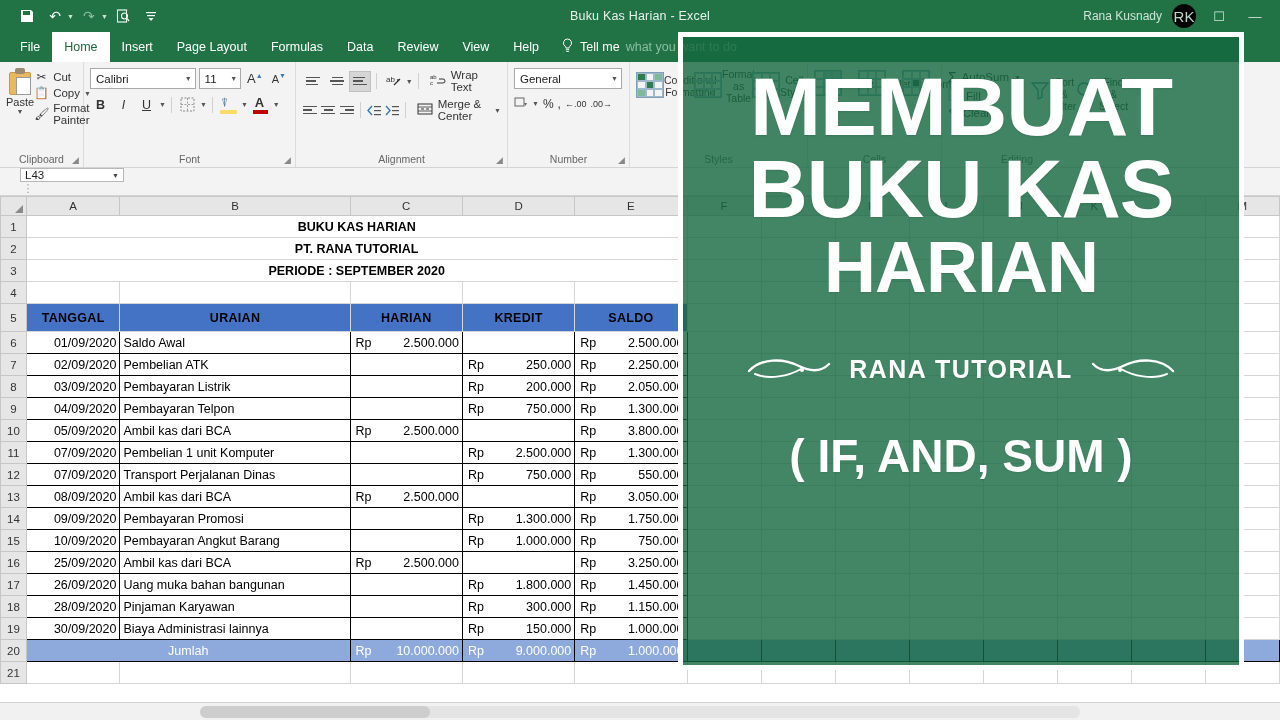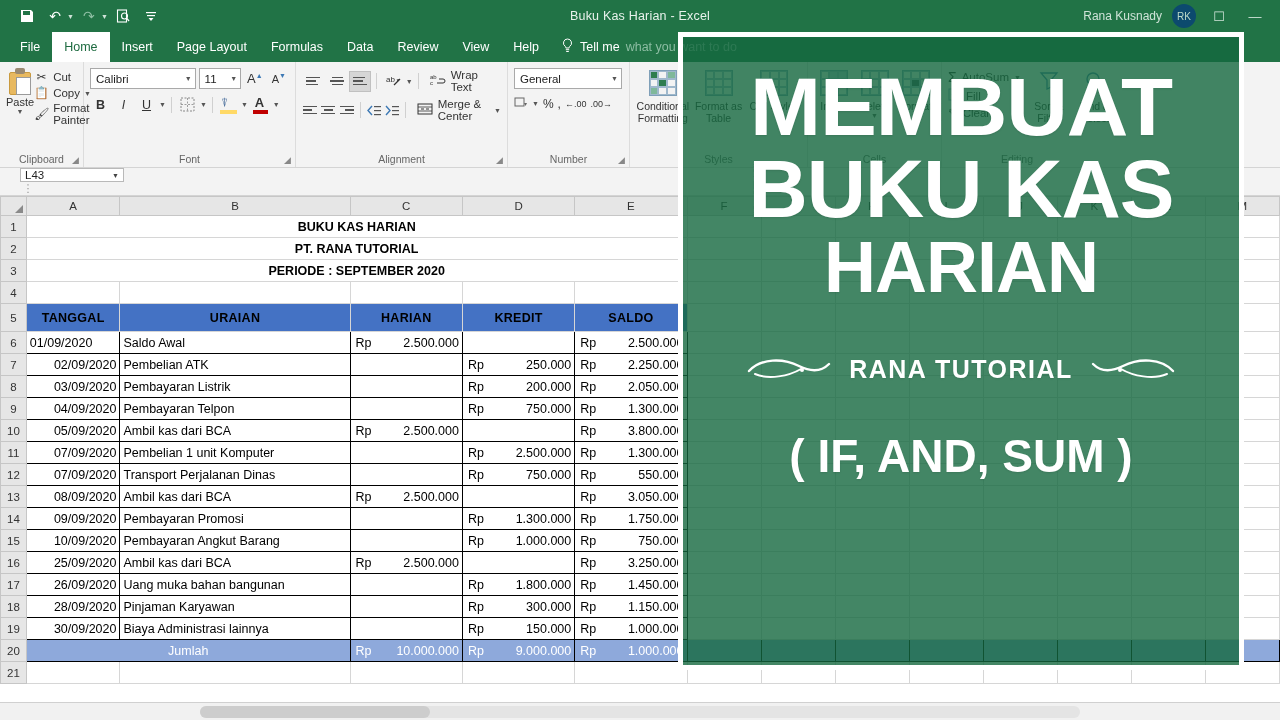--- a/index.html
+++ b/index.html
@@ -31,21 +31,21 @@
     color: #e8f2ec; font-size: 12.5px; letter-spacing: .2px;
     pointer-events: none;
   }
   .title-right {
     margin-left: auto; display: flex; align-items: center;
     gap: 10px; padding-right: 12px;
   }
   .user-name { color: #cfe3d8; font-size: 12px; }
   .avatar {
     width: 24px; height: 24px; border-radius: 50%;
-    background: #0c4a6e; color: #bcd9c8; font-size: 10px;
+    background: #000000; color: #bcd9c8; font-size: 15px;
     display: flex; align-items: center; justify-content: center;
   }
   .winbtn { color: #cfe3d8; font-size: 13px; width: 26px; text-align: center; }
 
   
   .tabs {
     height: 30px; background: #217346;
     display: flex; align-items: stretch; padding-left: 8px;
   }
   .tab {
@@ -144,21 +144,21 @@
   .wrap-row { display: flex; align-items: center; gap: 5px; font-size: 11.5px; color: #333; margin-left: 6px; }
 
   
   .g-number { width: 122px; }
   .num-row2 { display: flex; align-items: center; gap: 4px; padding-top: 6px; font-size: 12px; color: #333; }
 
   
   .g-styles { width: 178px; }
   .big-btns { display: flex; gap: 2px; padding-top: 2px; }
   .bigbtn {
-    width: 56px; display: flex; flex-direction: column; align-items: center;
+    width: 56px; display: flex; align-items: center;
     font-size: 10.5px; color: #333; text-align: center; line-height: 1.15;
   }
   .bigbtn .gl { width: 32px; height: 30px; margin-bottom: 2px; position: relative; }
   .grid-ico { width: 28px; height: 26px; border: 1px solid #7f9fb8; display: grid;
     grid-template-columns: 1fr 1fr 1fr; grid-template-rows: 1fr 1fr 1fr; }
   .grid-ico span { border: .5px solid #9fb8cc; }
 
   
   .g-cells { width: 134px; }
   
@@ -819,21 +819,21 @@
       <td class="cell blank"></td>
       <td class="cell blank"></td>
       <td class="cell blank"></td>
       <td class="cell blank"></td>
     </tr>
 
     </tbody>
       <tbody id="data-rows">
         <tr>
           <td class="rowhdr">6</td>
-          <td class="cell bx" style="text-align: left; border-radius: 10px;">01/09/2020</td>
+          <td class="cell bx" style="text-align: right; border-radius: 10px;">01/09/2020</td>
           <td class="cell bx">Saldo Awal</td>
           <td class="cell bx money">
             <span class="rp">Rp</span>
             <span class="amt">2.500.000</span>
           </td>
           <td class="cell bx money"></td>
           <td class="cell bx money">
             <span class="rp">Rp</span>
             <span class="amt">2.500.000</span>
           </td>

